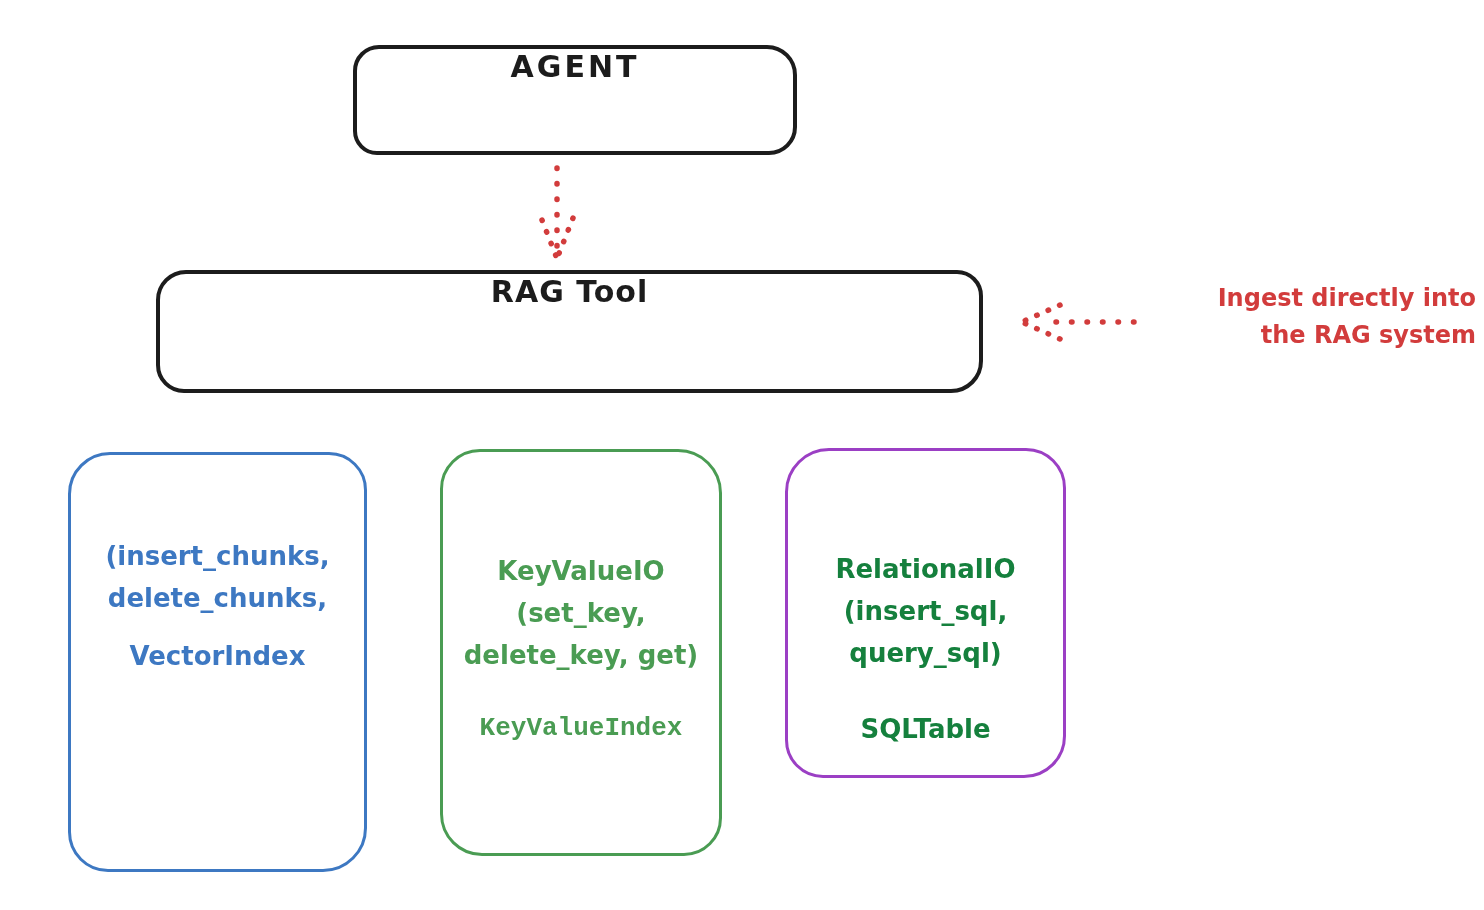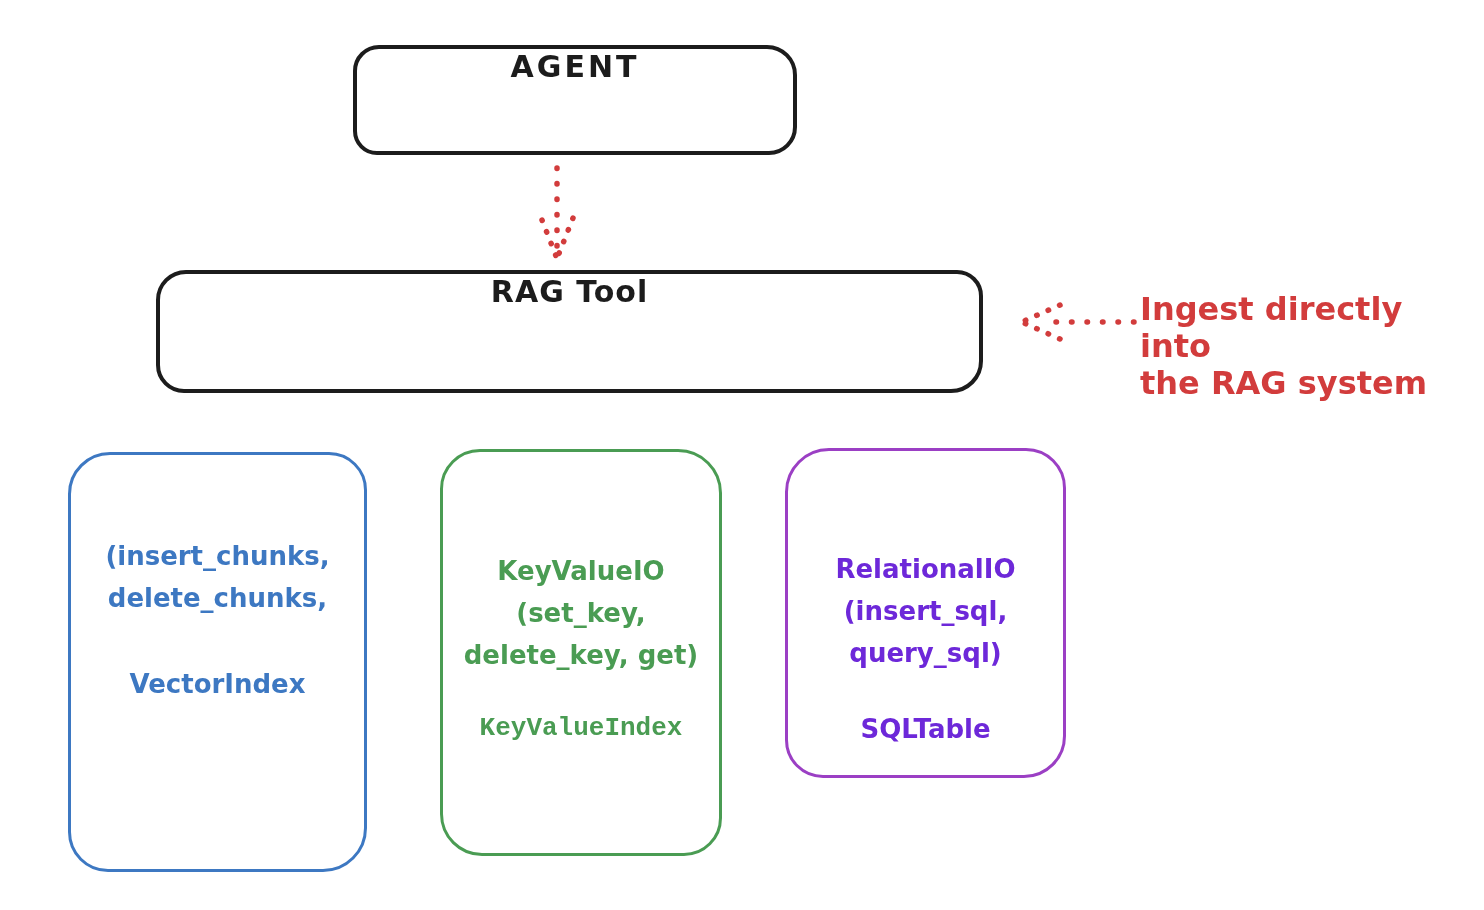--- a/index.html
+++ b/index.html
@@ -63,37 +63,37 @@
     left: 440px; top: 449px;
     width: 282px; height: 407px;
     border-color: #4a9c53;
     color: #4a9c53;
     border-radius: 40px 44px 38px 42px;
   }
   .io-purple {
     left: 785px; top: 448px;
     width: 281px; height: 330px;
     border-color: #9b3fc4;
-    color: #6d28d9;
+    color: #15803d;
     border-radius: 44px 40px 42px 38px;
   }
   .io-blue .io-text   { margin-top: 80px; }
   .io-green .io-text  { margin-top: 98px; }
   .io-purple .io-text { margin-top: 97px; }
-  .io-blue .index-label   { margin-top: 44px; }
+  .io-blue .index-label   { margin-top: 16px; }
   .io-green .index-label  { margin-top: 31px; font-family: Liberation Mono, monospace; }
   .io-purple .index-label { margin-top: 34px; }
 
   .annotation {
     position: absolute;
-    left: 1140px; top: 291px;
+    left: 1140px; top: 280px;
     width: 336px;
-    text-align: left;
+    text-align: right;
     color: #d23c3c;
-    font-size: 32px;
+    font-size: 24px;
     font-weight: bold;
     line-height: 37px;
   }
   .arrow-svg { position: absolute; }
   .dotline {
     stroke: #d23c3c;
     stroke-width: 5.5;
     stroke-linecap: round;
     stroke-dasharray: 0.5 15;
     fill: none;

